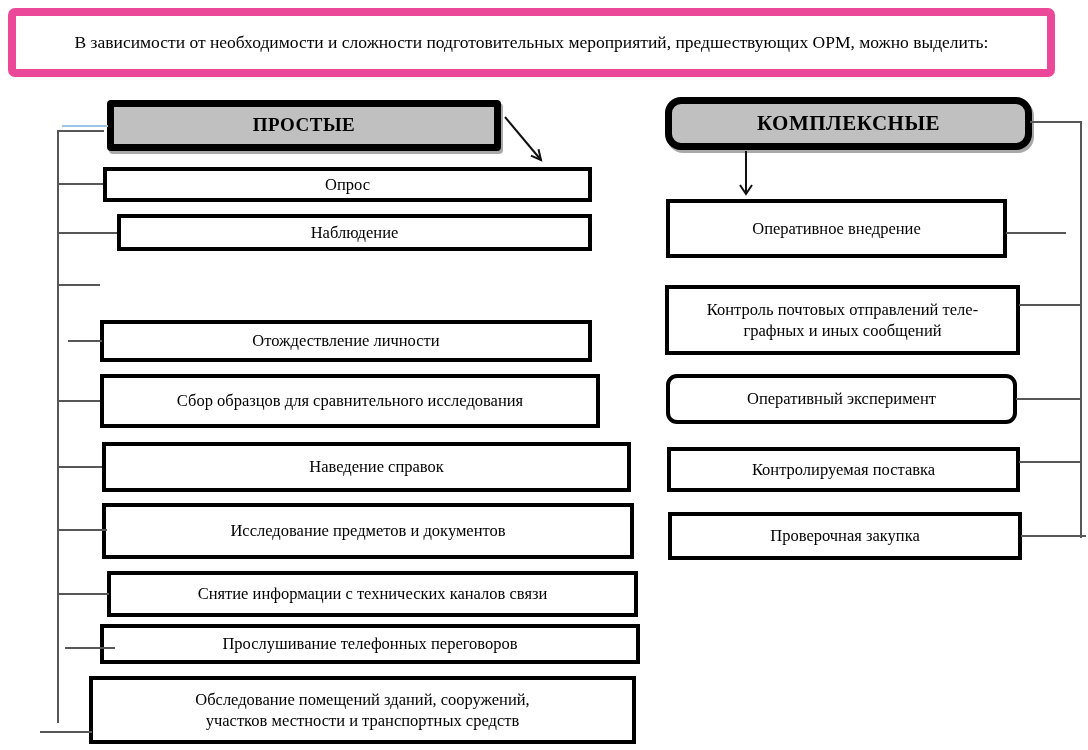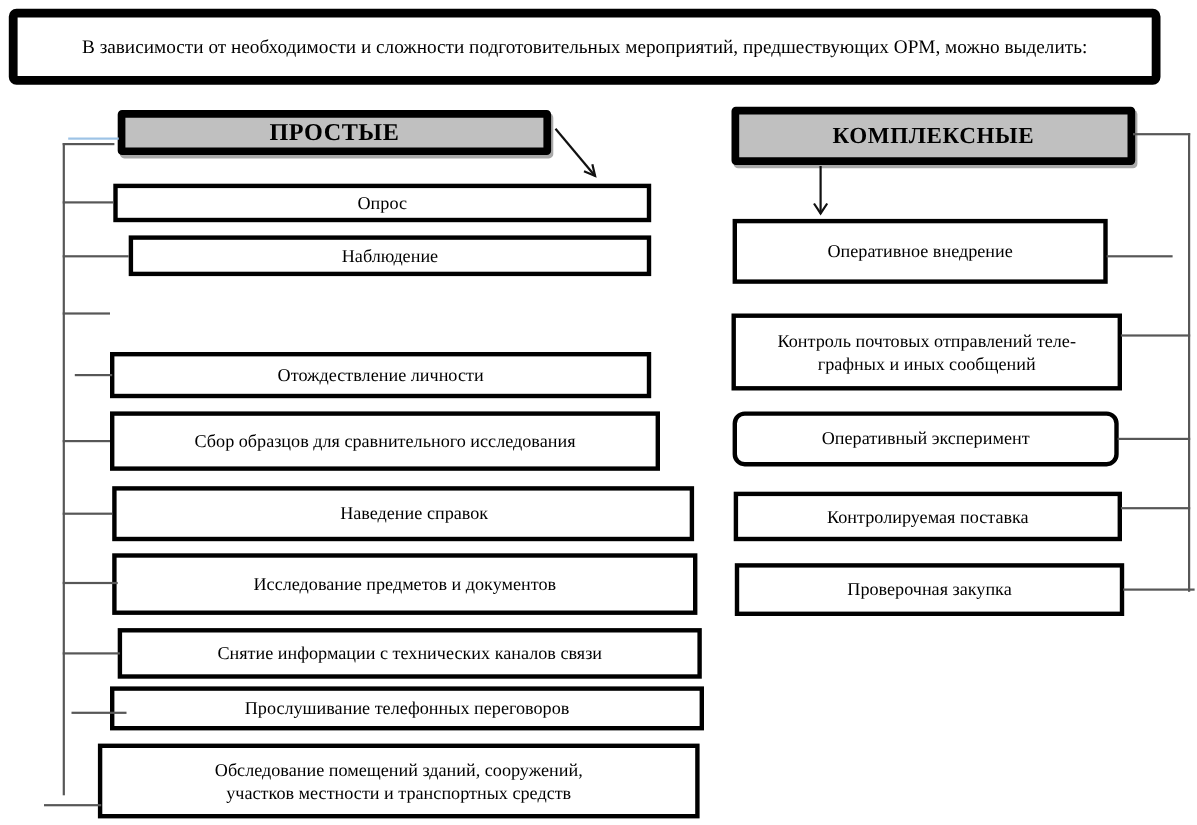--- a/index.html
+++ b/index.html
@@ -10,40 +10,40 @@
     font-family: "Liberation Serif", "DejaVu Serif", serif;
     color: #000;
     overflow: hidden;
   }
   .stage * { box-sizing: border-box; }
 
   .banner {
     position: absolute;
     left: 8px; top: 8px; width: 1047px; height: 69px;
     background: #ffffff;
-    border: 8px solid #000000;
+    border: 8px solid #ec4899;
     border-radius: 7px;
     display: flex; align-items: center; justify-content: center;
     text-align: center;
     font-size: 17.5px;
     padding: 0 14px;
   }
 
   .header-box {
     position: absolute;
     background: #c0c0c0;
     border: 7px solid #000000;
     border-radius: 4px;
     box-shadow: 2px 3px 0 #a9a9a9;
     display: flex; align-items: center; justify-content: center;
     font-weight: bold;
     letter-spacing: 0.5px;
   }
-  .hdr-simple  { left: 107px; top: 100px; width: 394px; height: 41px; font-size: 22px; }
-  .hdr-complex { left: 665px; top:  97px; width: 367px; height: 53px; font-size: 21px; }
+  .hdr-simple  { left: 107px; top: 100px; width: 394px; height: 51px; font-size: 19px; }
+  .hdr-complex { left: 665px; top:  97px; width: 367px; height: 53px; font-size: 21px; border-radius: 16px; }
 
   .item {
     position: absolute;
     background: #ffffff;
     border: 4px solid #000000;
     display: flex; align-items: center; justify-content: center;
     text-align: center;
     font-size: 16.5px;
     padding: 1px 8px;
   }

